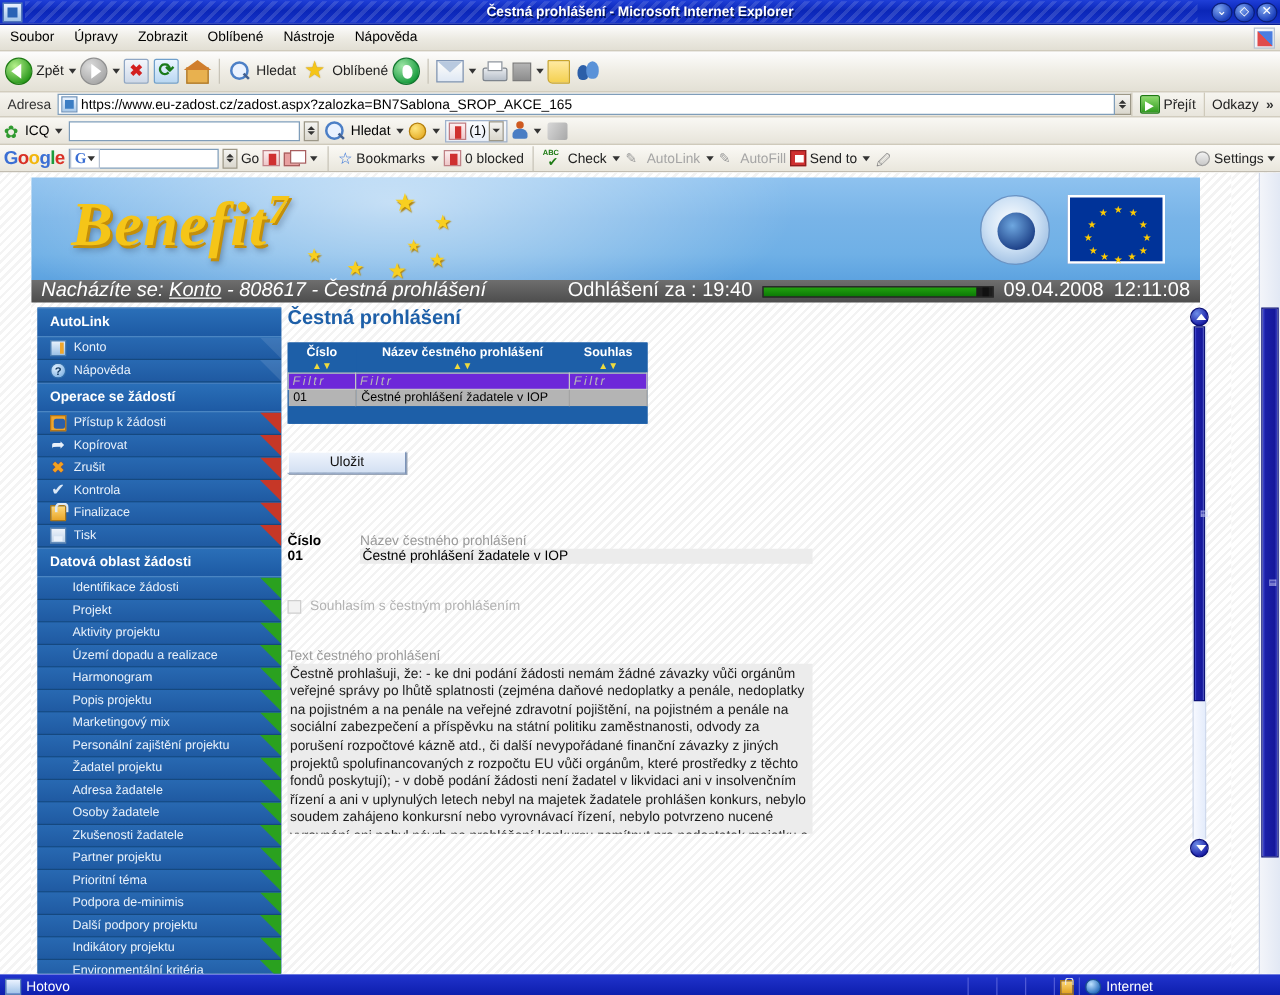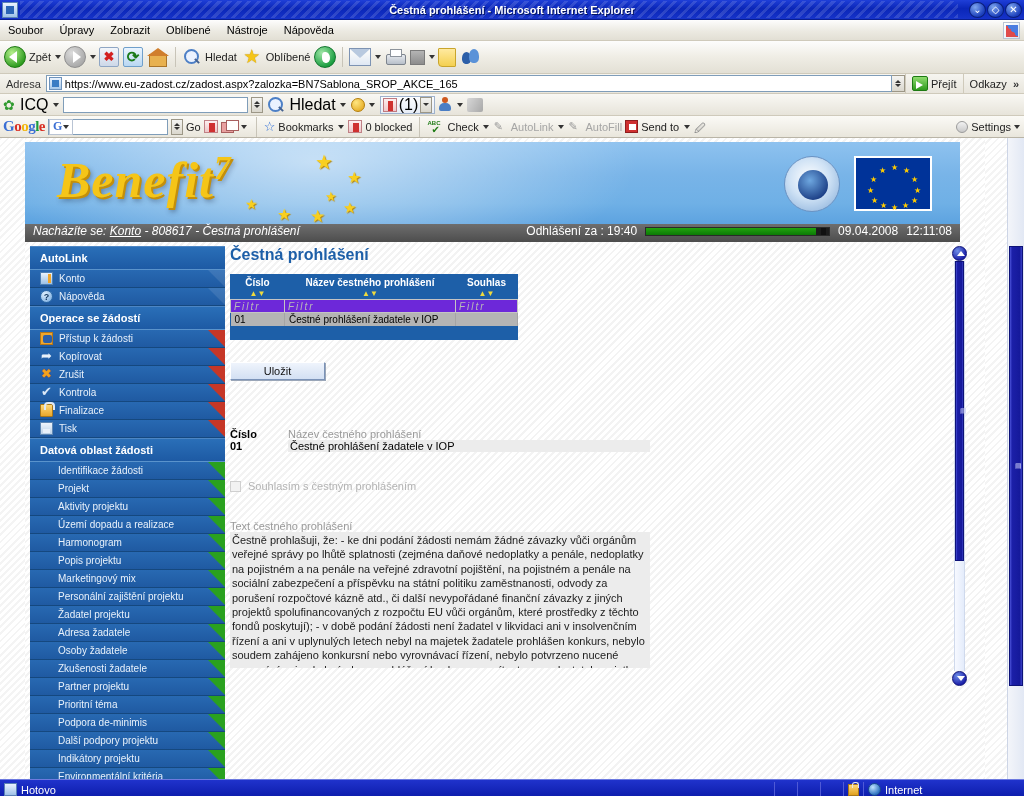--- a/index.html
+++ b/index.html
@@ -146,39 +146,39 @@
     height:22px;background:linear-gradient(180deg,#f9f8f4,#e7e4da);
     display:flex;align-items:center;border-bottom:1px solid #cfcabb;padding:0 3px;gap:3px;
   }
   .icq-flower{width:14px;height:14px;position:relative;}
   .icq-flower:before{content:"✿";position:absolute;inset:0;color:#2f9a2f;font-size:14px;line-height:14px;}
   .icq-input{width:185px;height:16px;background:#fff;border:1px solid #7f9db9;display:flex;align-items:center;}
   .icq-spin{width:12px;height:16px;background:linear-gradient(180deg,#f4f4f2,#dad7cd);border:1px solid #9c9787;display:flex;flex-direction:column;align-items:center;justify-content:center;}
   .icq-spin i{display:block;width:0;height:0;border-left:3px solid transparent;border-right:3px solid transparent;}
   .icq-spin i.up{border-bottom:3px solid #333;margin-bottom:1px;}
   .icq-spin i.dn{border-top:3px solid #333;}
-  .icq-lbl{font-size:16px;}
+  .icq-lbl{font-size:11px;}
   .minidrop{width:9px;height:18px;display:flex;align-items:center;justify-content:center;}
   .minidrop:after{content:"";border-left:3px solid transparent;border-right:3px solid transparent;border-top:4px solid #333;}
   .smiley{width:14px;height:14px;border-radius:50%;background:radial-gradient(circle at 35% 30%,#ffe680,#e0a012);border:1px solid #b47e0b;}
   .icq-framed{display:flex;align-items:center;border:1px solid #9fb2cc;background:linear-gradient(180deg,#fbfcfe,#e7edf6);height:18px;padding:0 2px;gap:2px;}
   .icq-redic{width:14px;height:14px;background:linear-gradient(180deg,#fdeff0,#f0c8cb);border:1px solid #c07b80;position:relative;}
   .icq-redic:after{content:"";position:absolute;left:4px;top:2px;width:5px;height:10px;background:#cf3030;}
   .icq-person{width:14px;height:15px;position:relative;}
   .icq-person:before{content:"";position:absolute;left:4px;top:0;width:6px;height:6px;border-radius:50%;background:#cf5a20;}
   .icq-person:after{content:"";position:absolute;left:1px;top:6px;width:12px;height:8px;border-radius:5px 5px 2px 2px;background:#4a7ec4;}
   .icq-pen{width:16px;height:14px;background:linear-gradient(120deg,#d8d8d8,#a8a8a8);border-radius:2px;}
 
   
   .gbar{
     height:22px;background:linear-gradient(180deg,#fbfaf6,#e9e6dc);
     display:flex;align-items:center;border-bottom:1px solid #b9b4a6;padding:0 3px;gap:3px;
     position:relative;
   }
-  .glogo{font-family:Liberation Serif, serif;font-size:15px;font-weight:bold;letter-spacing:-.5px;}
+  .glogo{font-family:Liberation Sans, sans-serif;font-size:15px;font-weight:bold;letter-spacing:-.5px;}
   .glogo .b{color:#3b6fd4;} .glogo .r{color:#d93025;} .glogo .y{color:#f2b60d;} .glogo .g{color:#1c9c3c;}
   .gfield{width:120px;height:16px;background:#fff;border:1px solid #7f9db9;display:flex;align-items:center;}
   .gGbox{display:flex;align-items:center;gap:1px;border:1px solid #b9c4d4;background:#fff;height:16px;padding:0 3px;}
   .gGbox .gG{color:#3b6fd4;font-weight:bold;font-size:12px;font-family:"Liberation Serif",serif;}
   .gtxt{font-size:11px;color:#222;}
   .gtxt.dis{color:#a5a5a5;}
   .g-blue-ic{width:14px;height:13px;background:linear-gradient(180deg,#fdeff0,#eec6c8);border:1px solid #c08186;position:relative;}
   .g-blue-ic:after{content:"";position:absolute;left:4px;top:2px;width:6px;height:9px;background:#cf3030;}
   .g-popup{width:16px;height:14px;position:relative;}
   .g-popup:before{content:"";position:absolute;left:0;top:2px;width:11px;height:9px;background:#e8a0a0;border:1px solid #a85f5f;}
@@ -245,21 +245,21 @@
   .euflag{
     position:absolute; right:28px; top:14px; width:78px; height:55px;
     background:#003399; border:2px solid #fff;
   }
   .euflag .st{ position:absolute; color:#FFCC00; font-size:8px; line-height:8px;}
 
   
   .statusstrip{
     position:absolute; left:0; top:86px; width:935px; height:18px;
     background: linear-gradient(180deg,#6e6e6e, #4d4d4d);
-    display:flex; align-items:flex-start; color:#fff; font-size:12px;
+    display:flex; align-items:flex-start; color:#fff; font-size:16px;
     font-style:italic; padding:0 8px;
   }
   .statusstrip a{color:#fff;text-decoration:underline;}
   .ss-right{margin-left:auto;display:flex;align-items:center;gap:8px;font-style:normal;}
   .timerbar{
     width:185px;height:9px;background:#1d1d1d;border:1px solid #2a2a2a;position:relative;
   }
   .timerbar .fill{position:absolute;left:0;top:0;bottom:0;width:93%;background:linear-gradient(180deg,#22a30f,#0c7a06);}
   .timerbar .knob{position:absolute;right:3px;top:0;bottom:0;width:5px;background:#111;}
 

